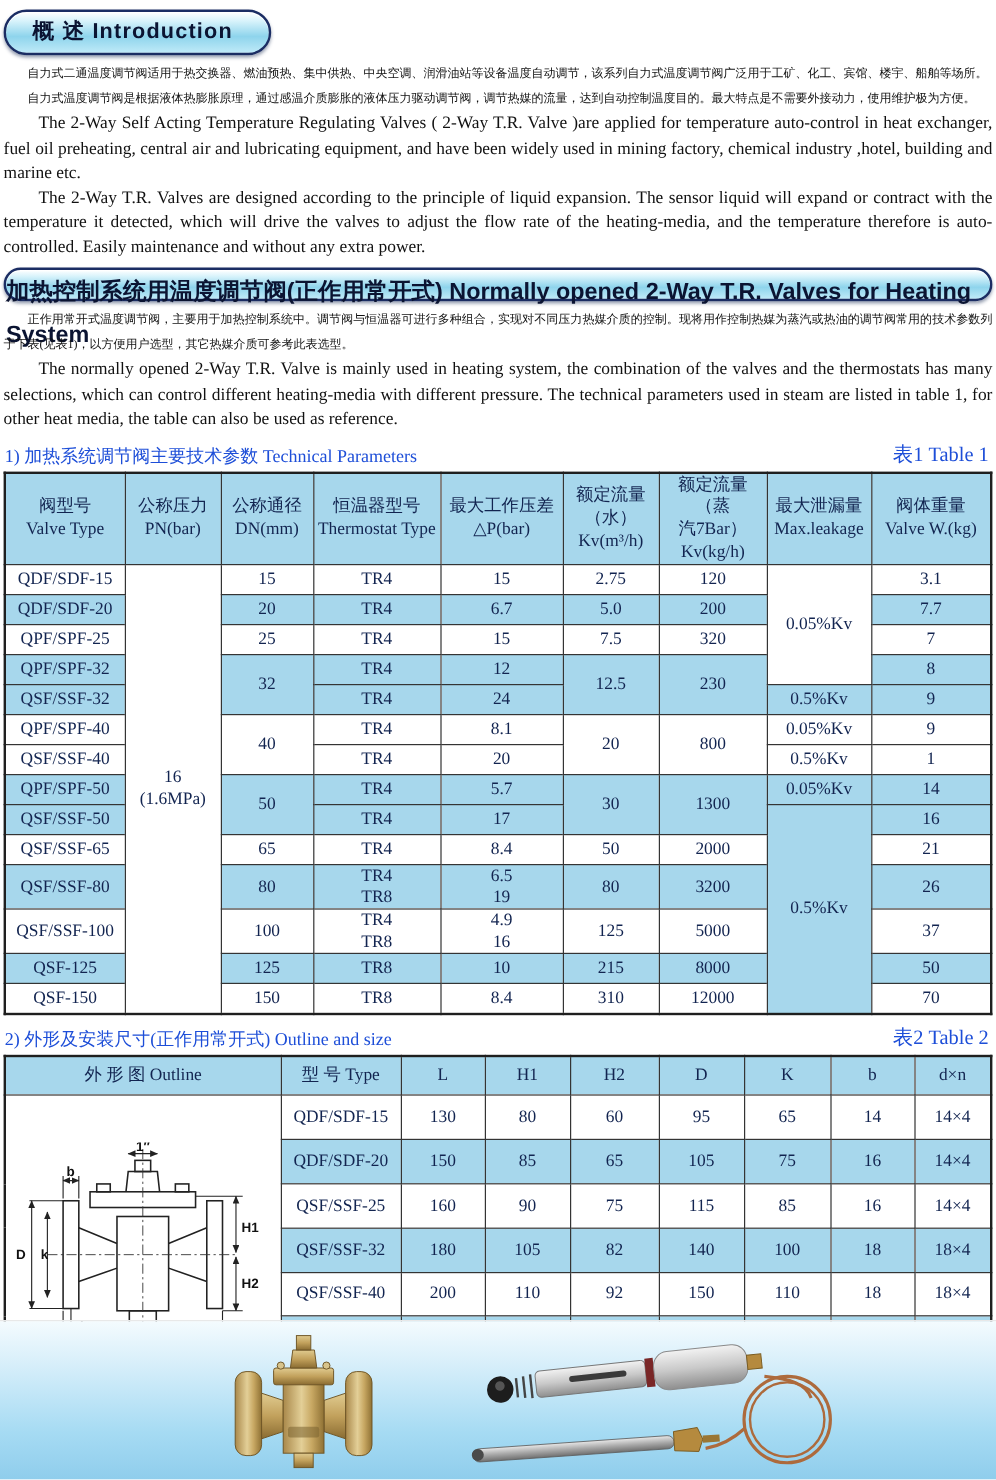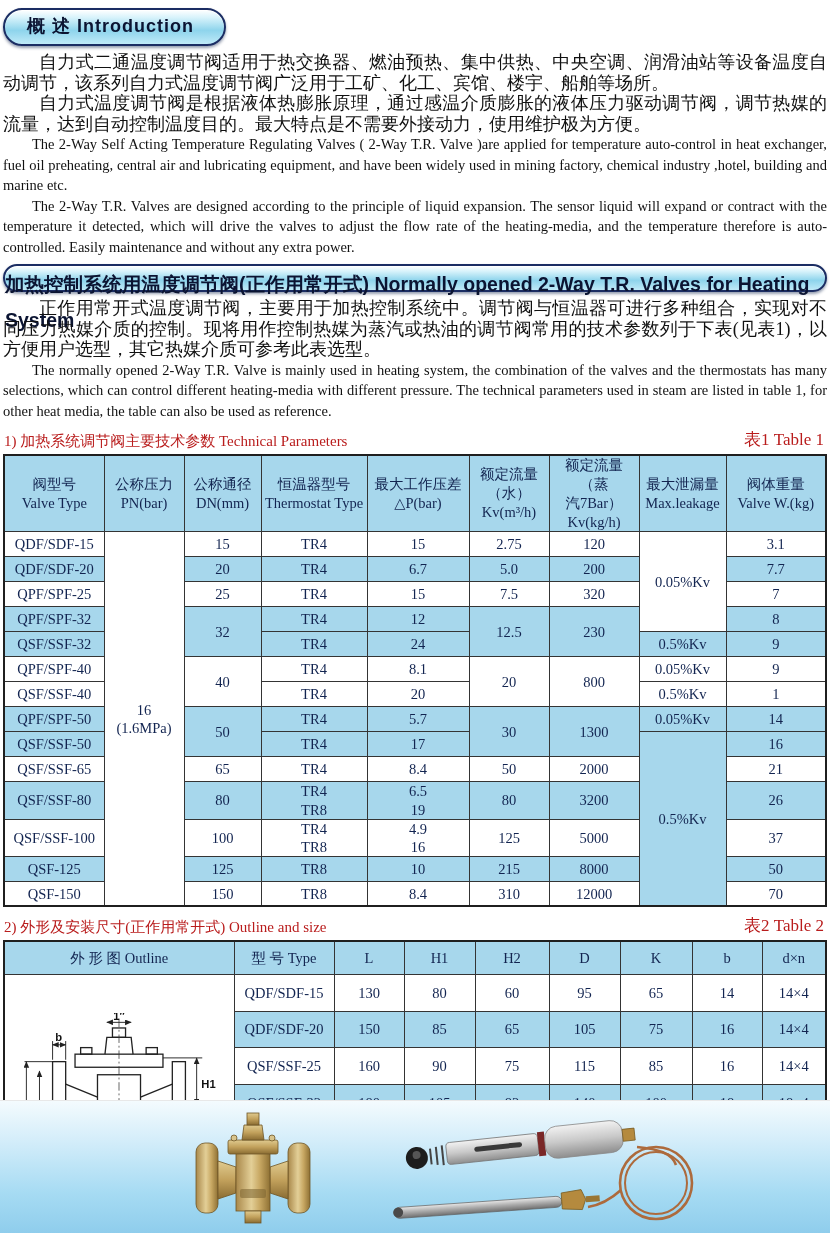--- a/index.html
+++ b/index.html
@@ -25,27 +25,27 @@
     font-size:18px;letter-spacing:1px;
   }
   .pill-bar{
     display:block;margin:7px 3px 0 3px;height:28px;line-height:36px;
     border-radius:16px;text-align:left;font-size:19.5px;
   }
 
   
   .paras{padding:6px 3px 0 3px;}
   .paras p{margin:0;text-align:justify;text-indent:2em;line-height:20.5px;}
-  .paras p.zh{font-size:18px;}
+  .paras p.zh{font-size:10px;}
   .paras p.en{font-size:14.5px;}
 
   
   .caption-row{
     display:flex;justify-content:space-between;align-items:flex-end;
-    padding:7px 6px 3px 4px;font-size:15px;color:#b91c1c;
+    padding:7px 6px 3px 4px;font-size:15px;color:#1d4ed8;
   }
   .caption-row .cap-right{font-size:17px;}
 
   
   table{border-collapse:collapse;table-layout:fixed;margin:0 0 0 3px;
         border:2px solid #1f1f1f;}
   th,td{
     border:1px solid #343434;text-align:center;vertical-align:middle;
     color:#122450;white-space:pre-line;padding:0 2px;overflow:hidden;
   }

